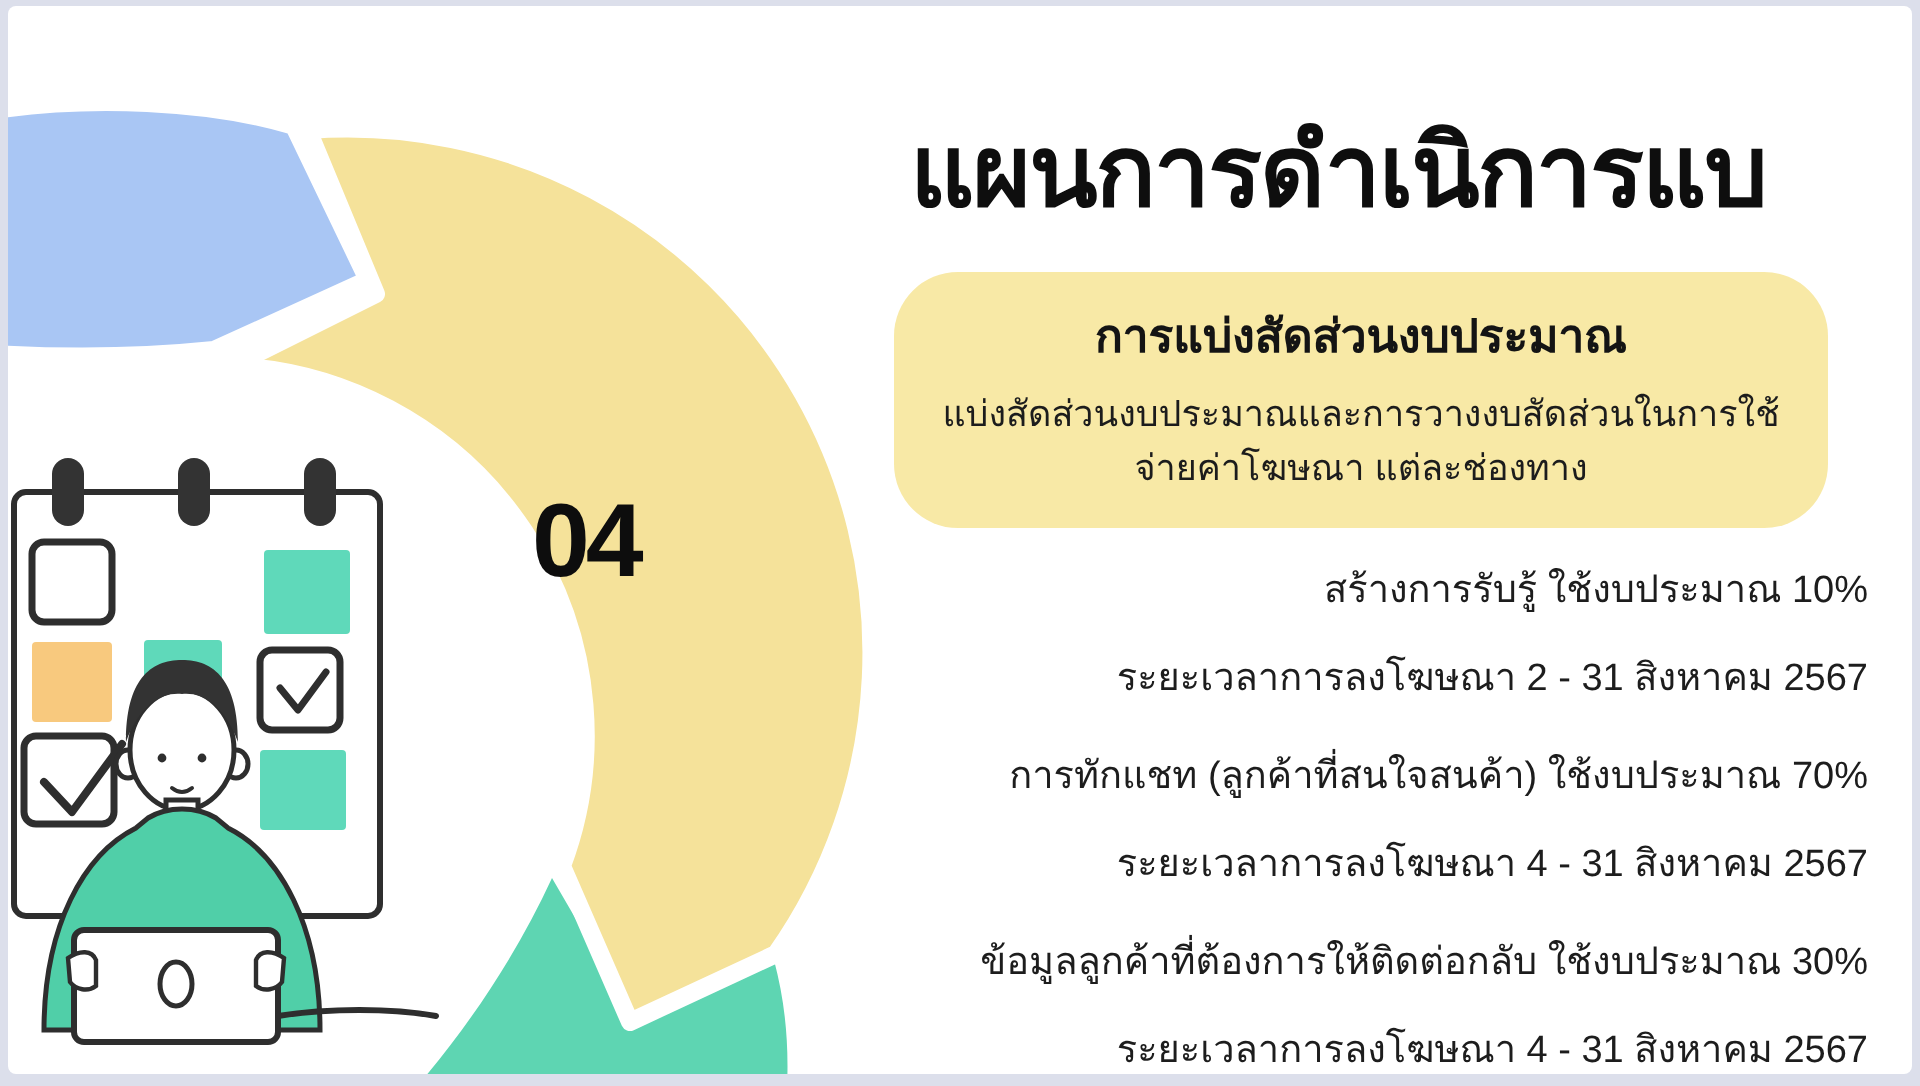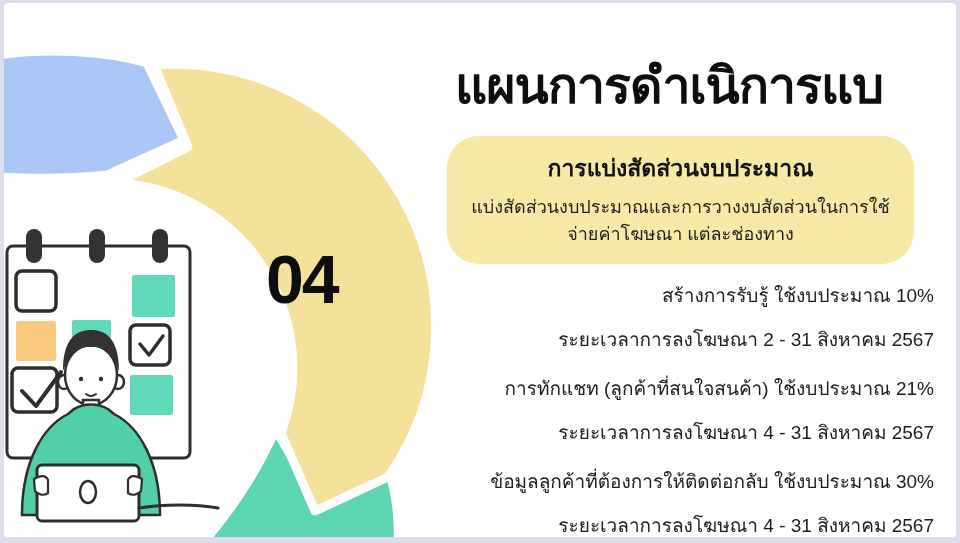--- a/index.html
+++ b/index.html
@@ -16,21 +16,21 @@
     width: 100%; height: 100%;
     background: #ffffff;
     border-radius: 4px;
     overflow: hidden;
   }
   .graphic { position: absolute; left: 0; top: 0; }
 
   .step {
     position: absolute;
     left: 262px; top: 242px;
-    font-size: 68px;
+    font-size: 52px;
     font-weight: 900;
     letter-spacing: -2px;
     color: #0d0d0d;
     line-height: 1;
   }
 
   .title {
     position: absolute;
     left: 400px; top: 48px; width: 530px;
     text-align: center;
@@ -128,21 +128,21 @@
       <div class="bbox-b">แบ่งสัดส่วนงบประมาณและการวางงบสัดส่วนในการใช้
 จ่ายค่าโฆษณา แต่ละช่องทาง</div>
     </div>
 
     <div class="items">
       <div class="item">
         <div>สร้างการรับรู้ ใช้งบประมาณ 10%</div>
         <div>ระยะเวลาการลงโฆษณา 2 - 31 สิงหาคม 2567</div>
       </div>
       <div class="item">
-        <div>การทักแชท (ลูกค้าที่สนใจสนค้า) ใช้งบประมาณ 21%</div>
+        <div>การทักแชท (ลูกค้าที่สนใจสนค้า) ใช้งบประมาณ 70%</div>
         <div>ระยะเวลาการลงโฆษณา 4 - 31 สิงหาคม 2567</div>
       </div>
       <div class="item">
         <div>ข้อมูลลูกค้าที่ต้องการให้ติดต่อกลับ ใช้งบประมาณ 30%</div>
         <div>ระยะเวลาการลงโฆษณา 4 - 31 สิงหาคม 2567</div>
       </div>
     </div>
 
   </div>
 </div>

